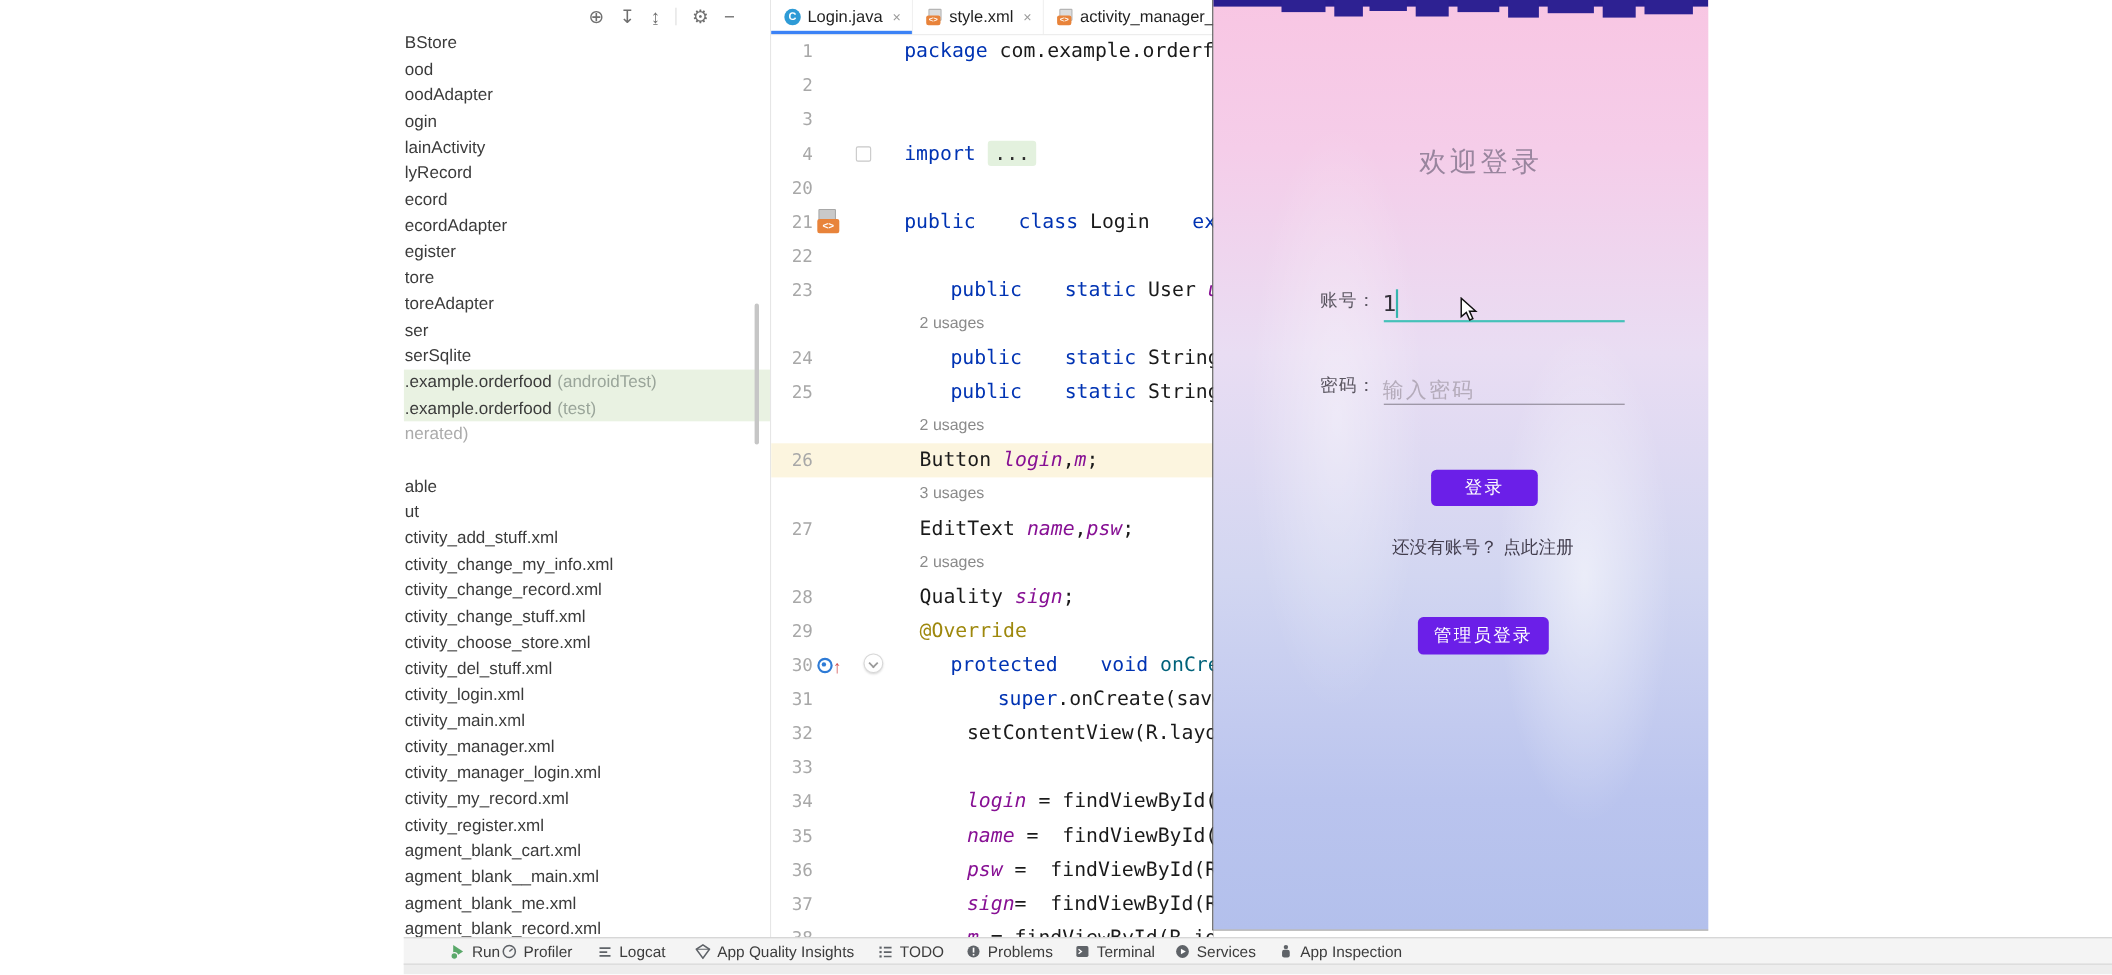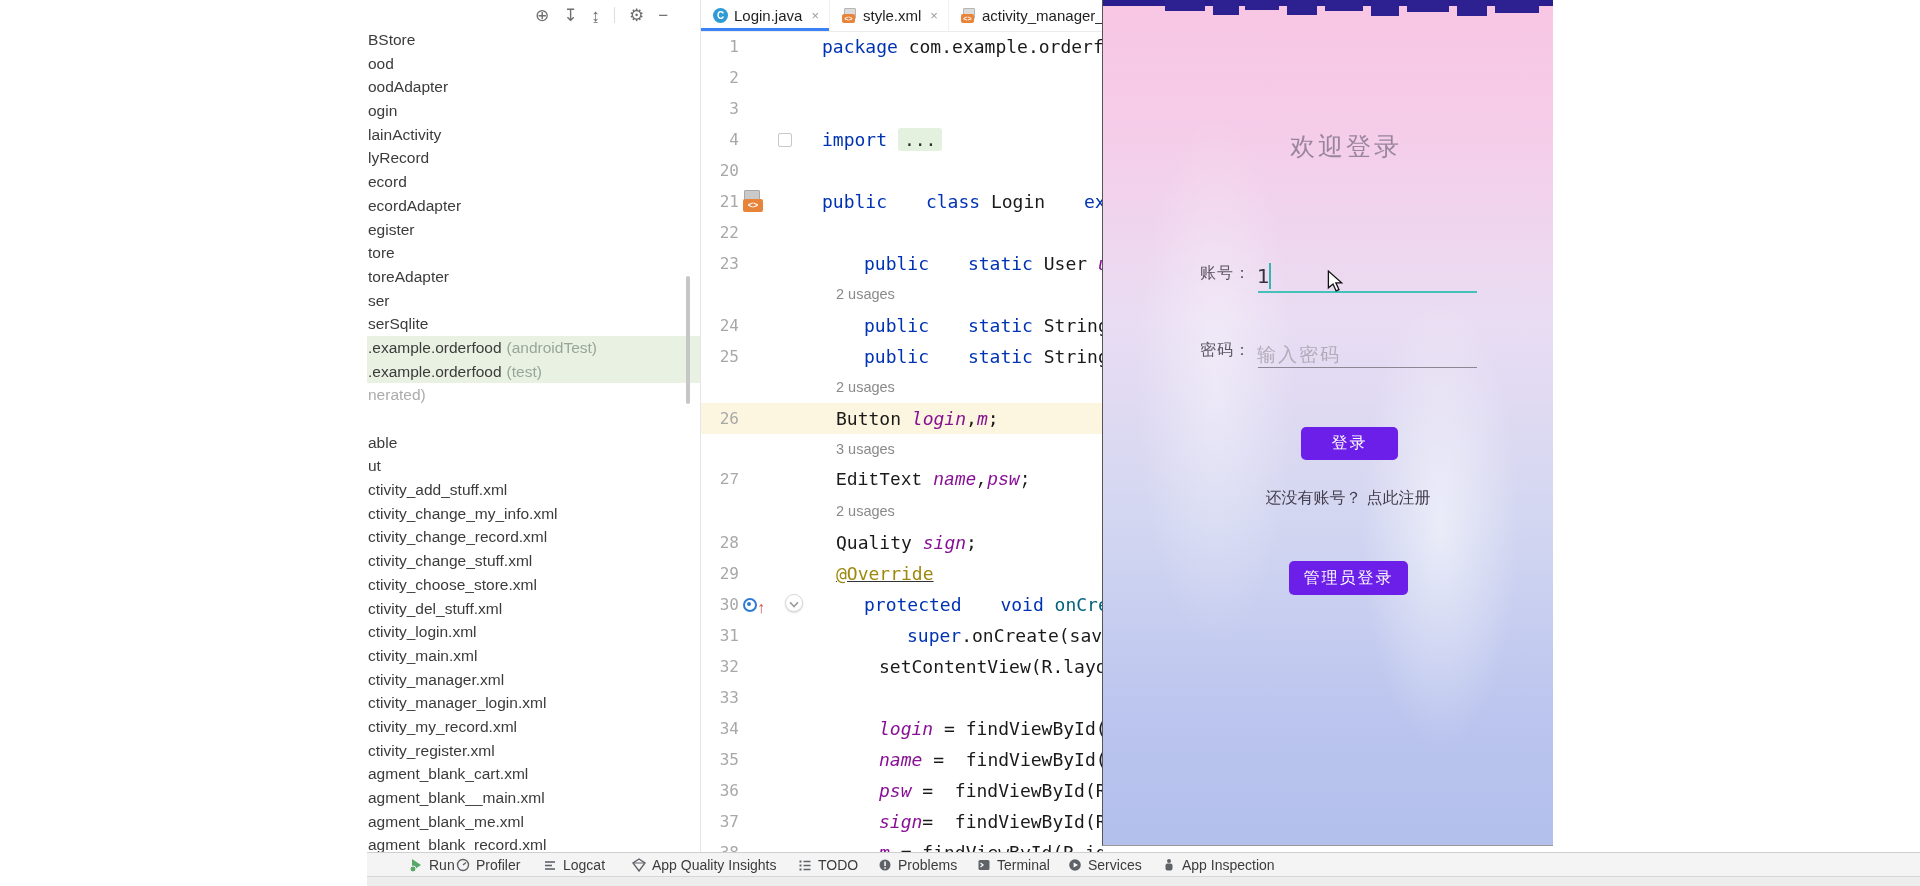--- a/index.html
+++ b/index.html
@@ -166,24 +166,24 @@
         <div class="erow" style="top: 124px;"><span class="lnum">20</span><span class="cseg" style="left: 93px;"></span></div>
         <div class="erow" style="top: 155px;"><span class="lnum">21</span><span class="g-xml"><span class="doc"></span><span class="badge">&lt;&gt;</span></span><span class="cseg" style="left: 93px;"><span class="c-kw">public</span><span class="c-pl"> </span><span class="c-kw">class</span><span class="c-pl"> Login </span><span class="c-kw">extends</span><span class="c-pl"> App</span></span></div>
         <div class="erow" style="top: 186px;"><span class="lnum">22</span><span class="cseg" style="left: 93px;"></span></div>
         <div class="erow" style="top: 217px;"><span class="lnum">23</span><span class="cseg" style="left: 135px;"><span class="c-kw">public</span><span class="c-pl"> </span><span class="c-kw">static</span><span class="c-pl"> User </span><span class="c-field">user</span><span class="c-pl">=ne</span></span></div>
         <div class="erow" style="top: 248px;"><span class="cseg inlay" style="left: 135px;">2 usages</span></div>
         <div class="erow" style="top: 279px;"><span class="lnum">24</span><span class="cseg" style="left: 135px;"><span class="c-kw">public</span><span class="c-pl"> </span><span class="c-kw">static</span><span class="c-pl"> String </span><span class="c-field">names</span></span></div>
         <div class="erow" style="top: 310px;"><span class="lnum">25</span><span class="cseg" style="left: 135px;"><span class="c-kw">public</span><span class="c-pl"> </span><span class="c-kw">static</span><span class="c-pl"> String </span><span class="c-field">store</span></span></div>
         <div class="erow" style="top: 341px;"><span class="cseg inlay" style="left: 135px;">2 usages</span></div>
         <div class="erow cur" style="top: 372px;"><span class="lnum">26</span><span class="cseg" style="left: 135px;"><span class="c-pl">Button </span><span class="c-field">login</span><span class="c-pl">,</span><span class="c-field">m</span><span class="c-pl">;</span></span></div>
         <div class="erow" style="top: 403px;"><span class="cseg inlay" style="left: 135px;">3 usages</span></div>
-        <div class="erow" style="top: 434px; font-family: Liberation Mono, monospace;"><span class="lnum">27</span><span class="cseg" style="left: 135px;"><span class="c-pl">EditText </span><span class="c-field">name</span><span class="c-pl">,</span><span class="c-field">psw</span><span class="c-pl">;</span></span></div>
+        <div class="erow" style="top: 434px;"><span class="lnum">27</span><span class="cseg" style="left: 135px;"><span class="c-pl">EditText </span><span class="c-field">name</span><span class="c-pl">,</span><span class="c-field">psw</span><span class="c-pl">;</span></span></div>
         <div class="erow" style="top: 465px;"><span class="cseg inlay" style="left: 135px;">2 usages</span></div>
         <div class="erow" style="top: 496px;"><span class="lnum">28</span><span class="cseg" style="left: 135px;"><span class="c-pl">Quality </span><span class="c-field">sign</span><span class="c-pl">;</span></span></div>
-        <div class="erow" style="top: 527px;"><span class="lnum">29</span><span class="cseg" style="left: 135px; text-decoration: underline;"><span class="c-ann">@Override</span></span></div>
+        <div class="erow" style="top: 527px;"><span class="lnum">29</span><span class="cseg" style="left: 135px;"><span class="c-ann">@Override</span></span></div>
         <div class="erow" style="top: 558px;"><span class="lnum">30</span><span class="g-override"><span class="ring"></span><span class="dot"></span><span class="arrow">↑</span></span><span class="pin"></span><span class="cseg" style="left: 135px;"><span class="c-kw">protected</span><span class="c-pl"> </span><span class="c-kw">void</span><span class="c-pl"> </span><span class="c-method">onCreate</span><span class="c-pl">(Bu</span></span></div>
         <div class="erow" style="top: 589px;"><span class="lnum">31</span><span class="cseg" style="left: 178px;"><span class="c-kw">super</span><span class="c-pl">.onCreate(savedIn</span></span></div>
         <div class="erow" style="top: 620px;"><span class="lnum">32</span><span class="cseg" style="left: 178px;"><span class="c-pl">setContentView(R.layou</span></span></div>
         <div class="erow" style="top: 651px;"><span class="lnum">33</span><span class="cseg" style="left: 93px;"></span></div>
         <div class="erow" style="top: 682px;"><span class="lnum">34</span><span class="cseg" style="left: 178px;"><span class="c-field">login</span><span class="c-pl"> = findViewById(R</span></span></div>
         <div class="erow" style="top: 713px;"><span class="lnum">35</span><span class="cseg" style="left: 178px;"><span class="c-field">name</span><span class="c-pl"> =  findViewById(</span></span></div>
         <div class="erow" style="top: 744px;"><span class="lnum">36</span><span class="cseg" style="left: 178px;"><span class="c-field">psw</span><span class="c-pl"> =  findViewById(R.</span></span></div>
         <div class="erow" style="top: 775px;"><span class="lnum">37</span><span class="cseg" style="left: 178px;"><span class="c-field">sign</span><span class="c-pl">=  findViewById(R.</span></span></div>
         <div class="erow" style="top: 806px;"><span class="lnum">38</span><span class="cseg" style="left: 178px;"><span class="c-field">m</span><span class="c-pl"> = findViewById(R.id.m);</span></span></div>
       </div>

